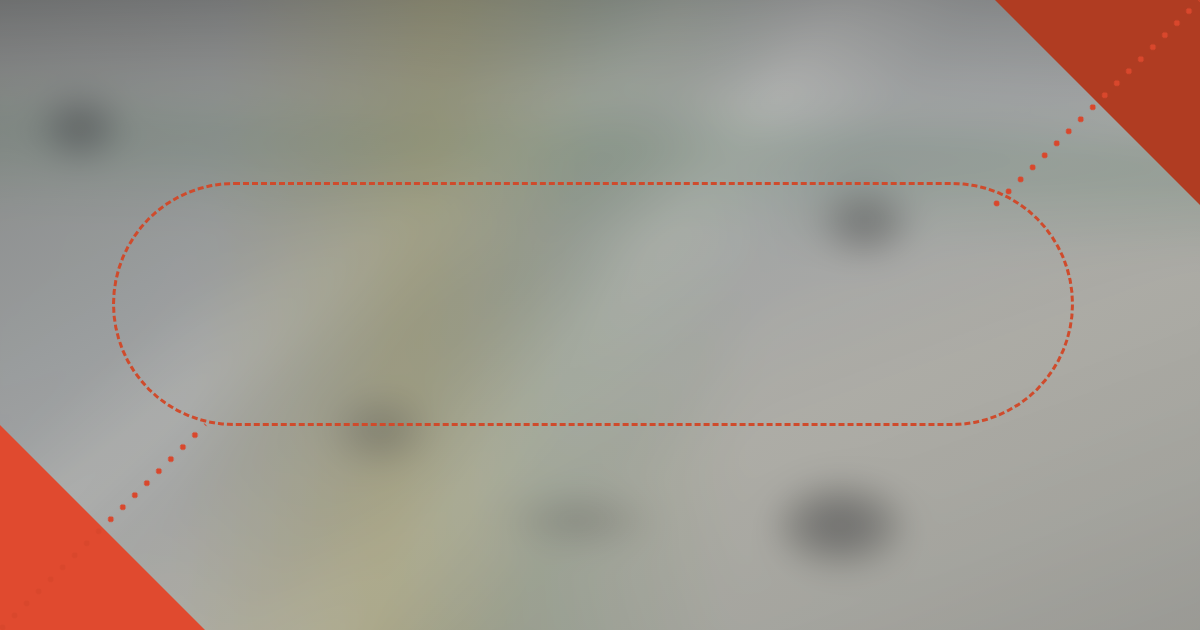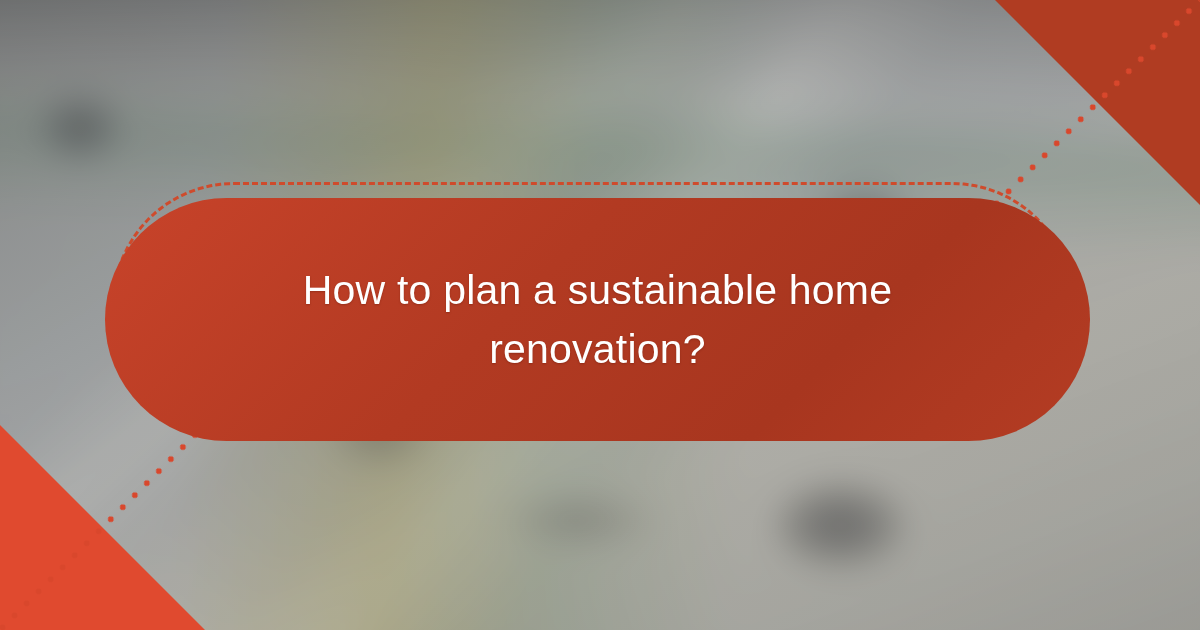--- a/index.html
+++ b/index.html
@@ -138,17 +138,14 @@
   <div class="bg-wash"></div>
 
   <div class="corner-tri tr"></div>
   <div class="dot-line tr"></div>
 
   <div class="corner-tri bl"></div>
   <div class="dot-line bl"></div>
 
   <div class="dash-outline"></div>
 
-  <div class="title-card">
-    <div class="title-text">How to plan a sustainable home renovation?</div>
-  </div>
 
 </div>
 
 </body></html>

